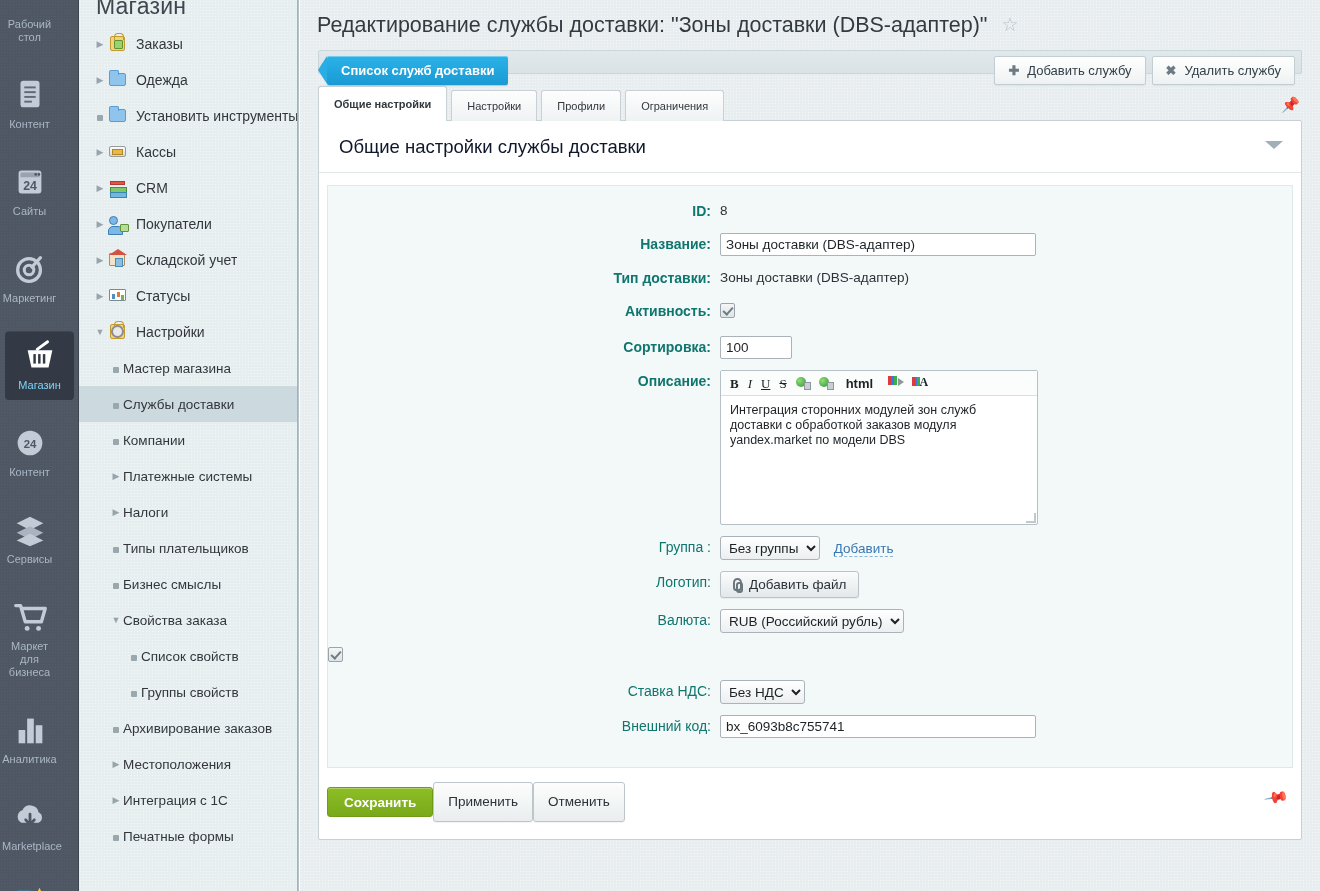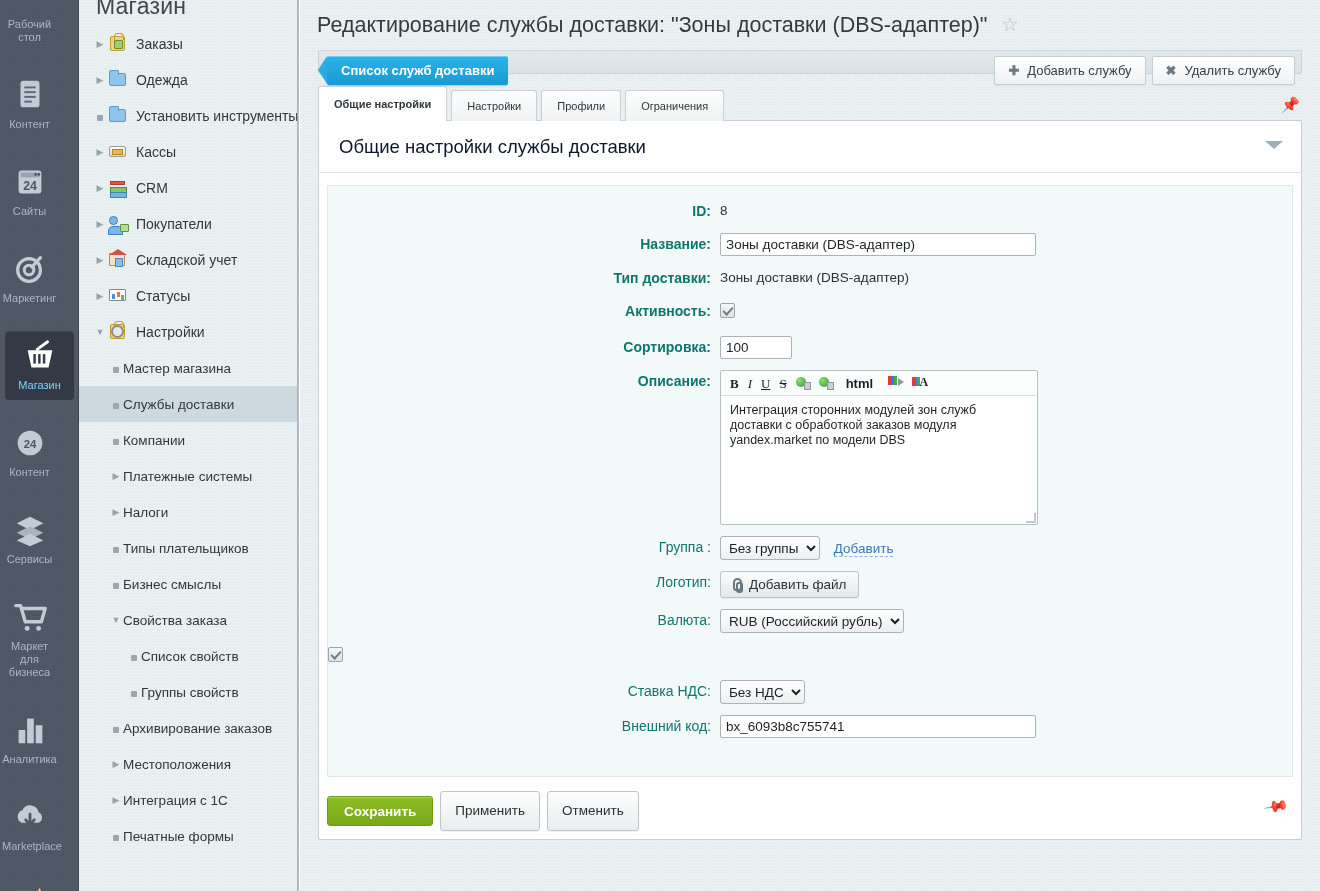--- a/index.html
+++ b/index.html
@@ -297,21 +297,21 @@
   .clip:after { content:''; position:absolute; left:1px; top:2px; width:3px; height:7px;
     border:2px solid #6b777e; border-radius: 3px; }
 
   .label-wrap {
     width: 392px; flex: 0 0 392px; text-align: right; padding-right: 9px;
     font-size: 13.5px; color: #2b3238; line-height: 17px; font-weight: normal;
   }
 
   
   .formfooter {
-    display: flex; align-items: center; gap: 7px;
+    display: flex; align-items: center; 
     padding: 0 0 0 8px; margin-top: 14px; position: relative; height: 40px;
   }
   .btn-save {
     height: 30px; line-height: 30px; padding: 0 16px;
     background: linear-gradient(#8dbe25,#79a91a);
     border: 1px solid #6f9b18; border-radius: 3px;
     color: #fff; font-size: 13.5px; font-weight: bold; cursor: pointer;
     box-shadow: inset 0 1px 0 rgba(255,255,255,.3);
   }
   .btn-sec {
@@ -732,21 +732,21 @@
 
         <div class="frow" style="margin-top:7px;">
           <div class="flabel normal">Ставка НДС:</div>
           <div class="fval">
             <select class="sel">
               <option>Без НДС</option>
             </select>
           </div>
         </div>
 
-        <div class="frow" style="margin-top:7px; margin-bottom:16px;">
+        <div class="frow" style="margin-top:7px; margin-bottom:7px;">
           <div class="flabel normal">Внешний код:</div>
           <div class="fval">
             <input type="text" class="txt w-wide" value="bx_6093b8c755741" style="">
           </div>
         </div>
 
       </div>
 
       <div class="formfooter">
         <button class="btn-save">Сохранить</button>

